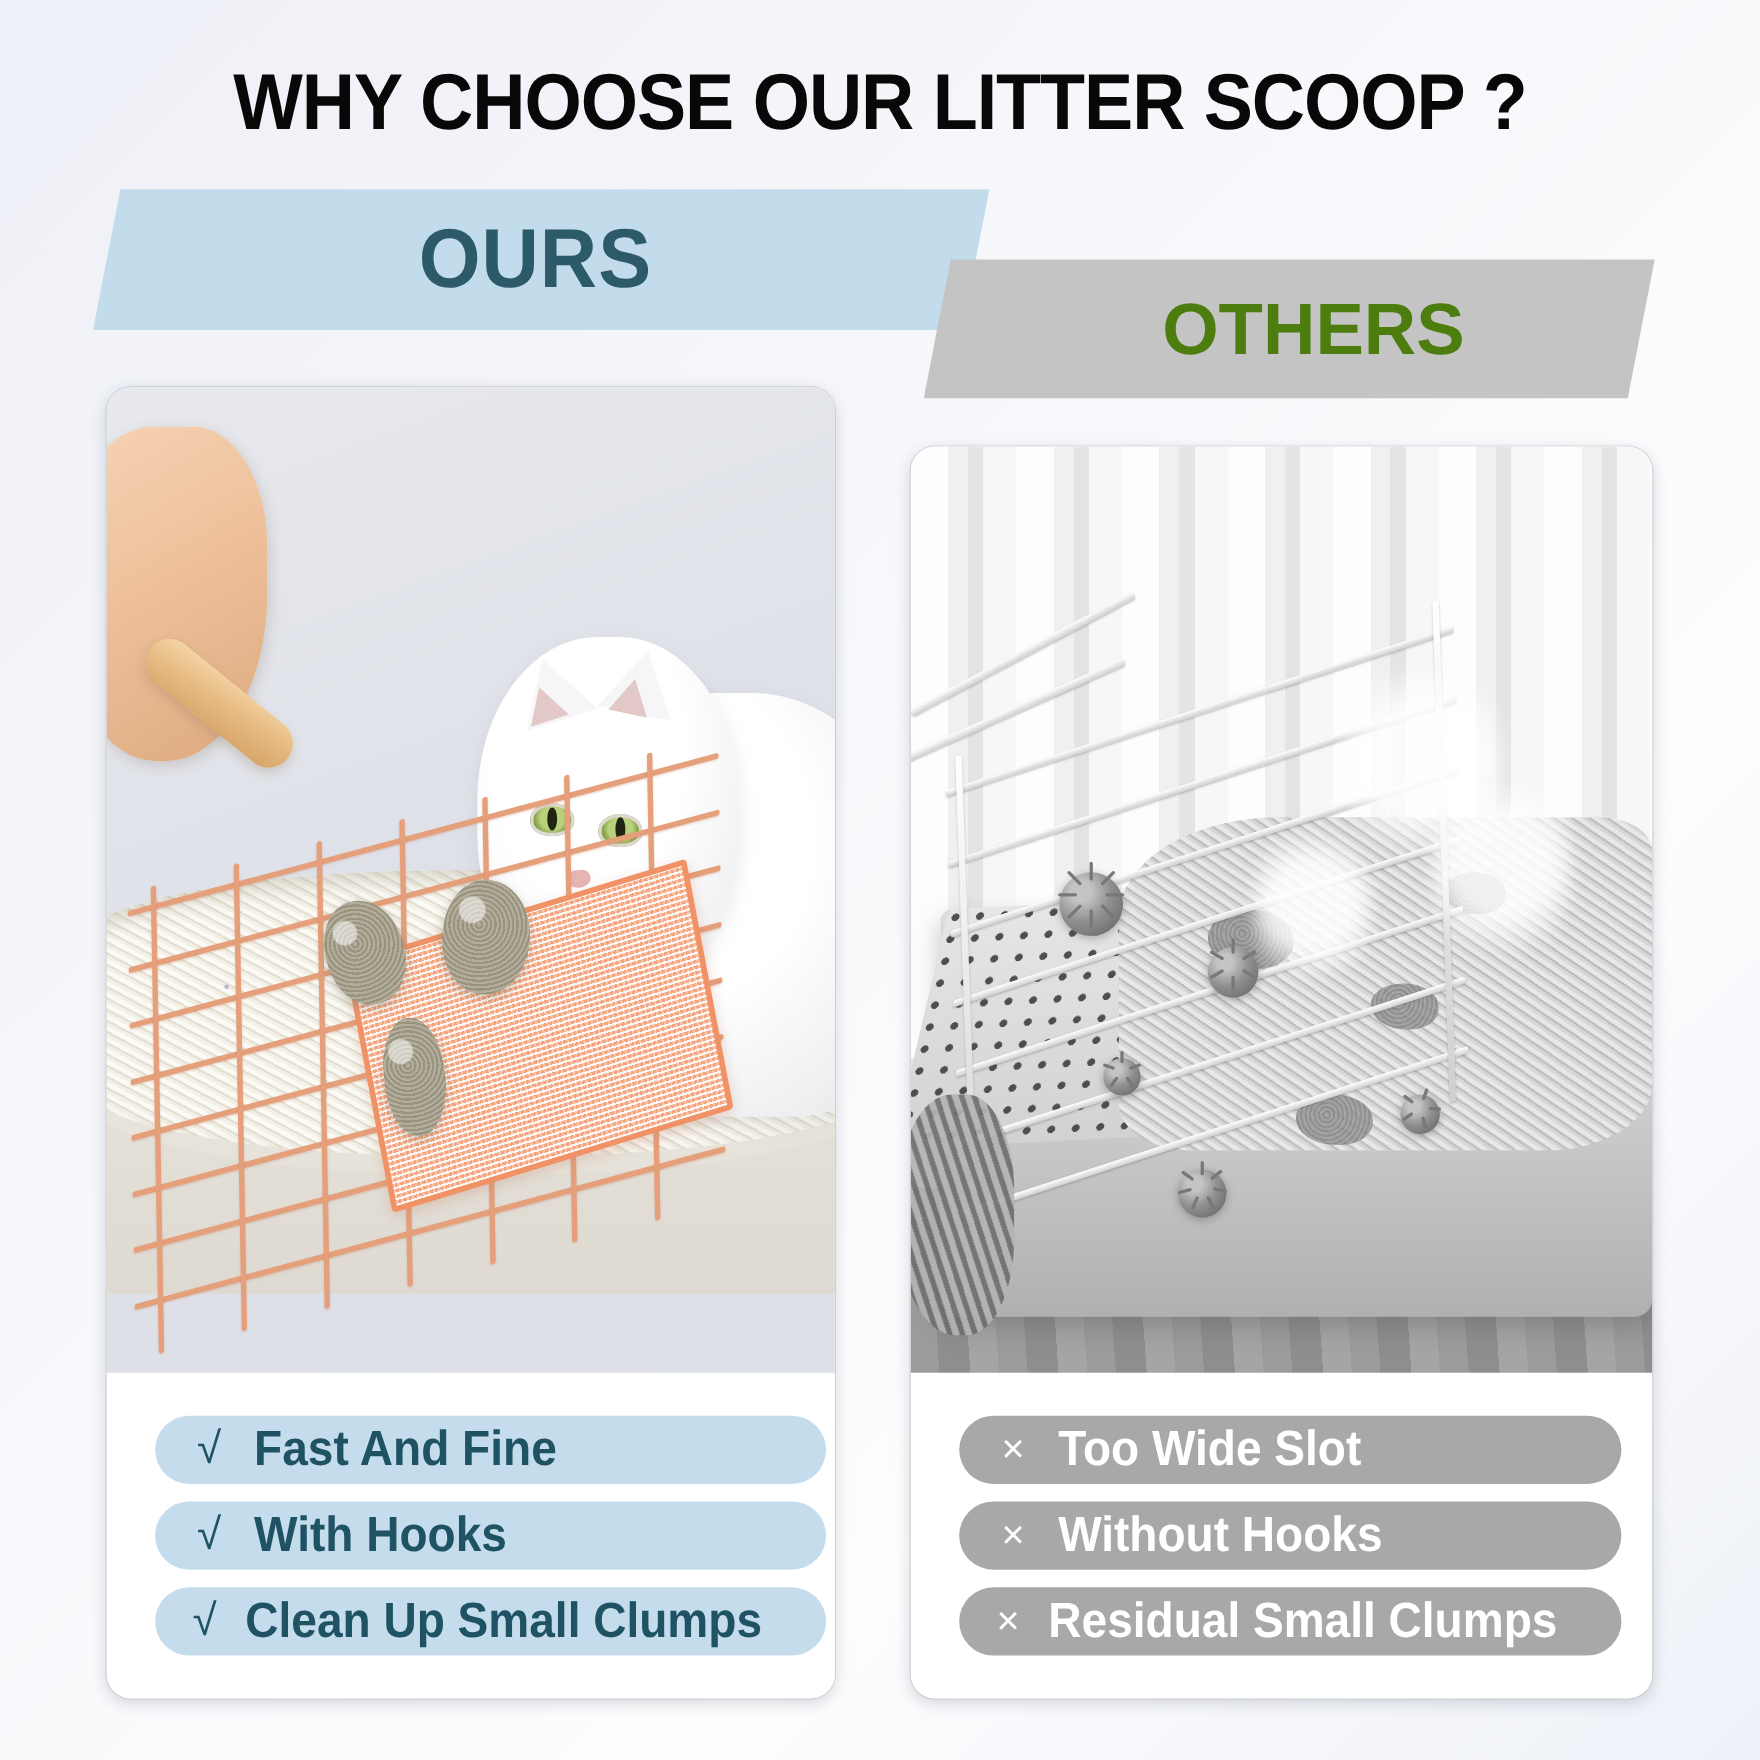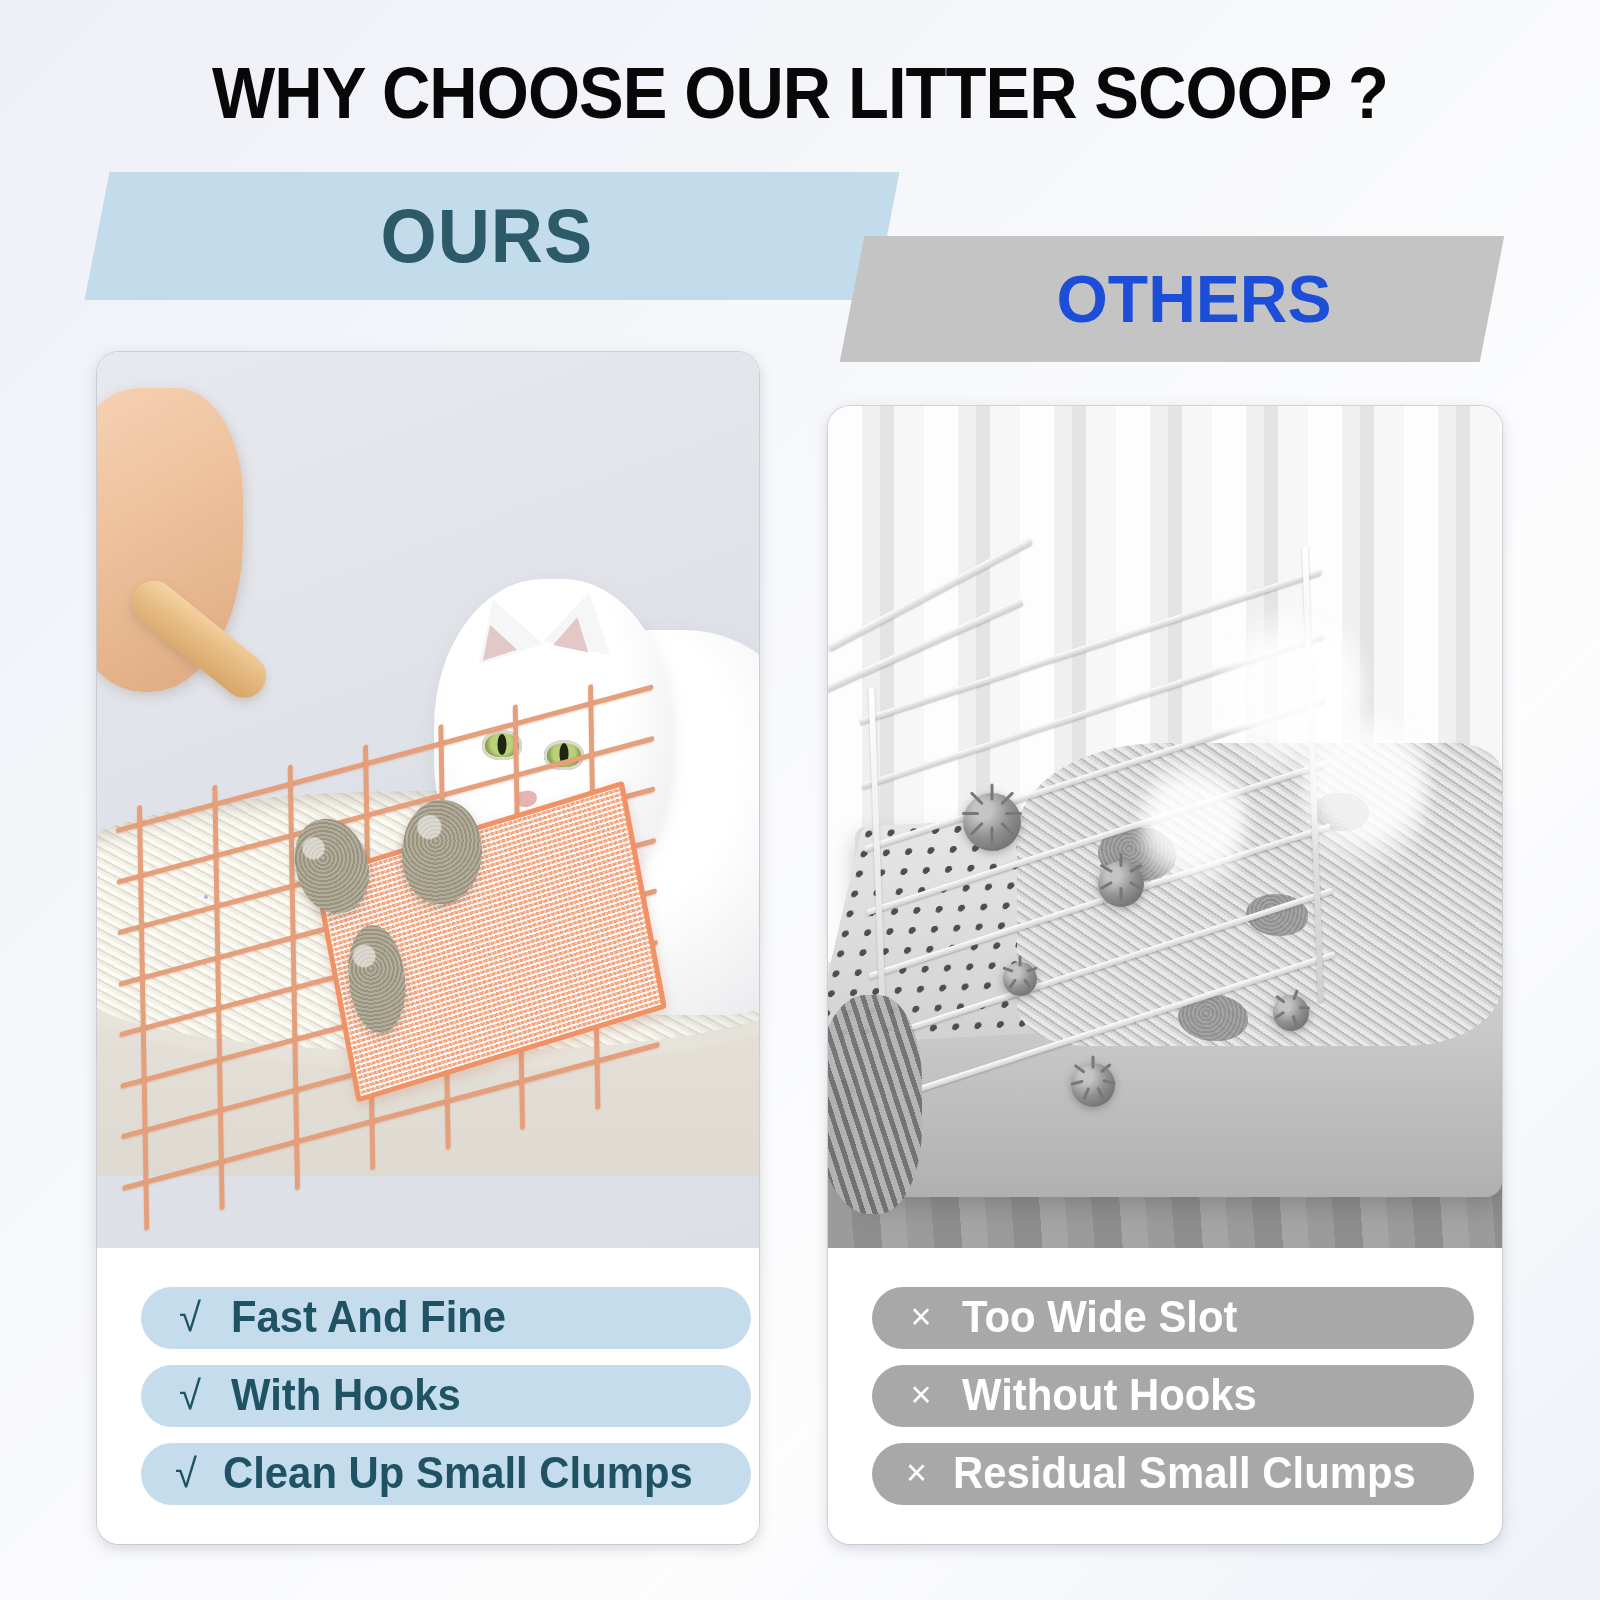--- a/index.html
+++ b/index.html
@@ -37,21 +37,21 @@
   .banner-ours{ left:97px; top:172px; width:790px; height:128px; }
   .banner-ours .skewbg{ background:#c3dcec; }
   .banner-ours .blabel{
     color:#2c5a68; font-size:76px; letter-spacing:1px;
     transform:translateX(-5px) scaleX(0.95);
   }
 
   .banner-others{ left:852px; top:236px; width:640px; height:126px; }
   .banner-others .skewbg{ background:#c4c4c4; }
   .banner-others .blabel{
-    color:#1d4ed8; font-size:66px; letter-spacing:0px;
+    color:#4d7c0f; font-size:66px; letter-spacing:0px;
     transform:translateX(22px);
   }
 
   
   .card{
     position:absolute;
     background:#ffffff;
     border-radius:22px;
     overflow:hidden;
     box-shadow:0 4px 14px rgba(120,125,140,.30), 0 0 0 1px rgba(160,165,175,.35);

